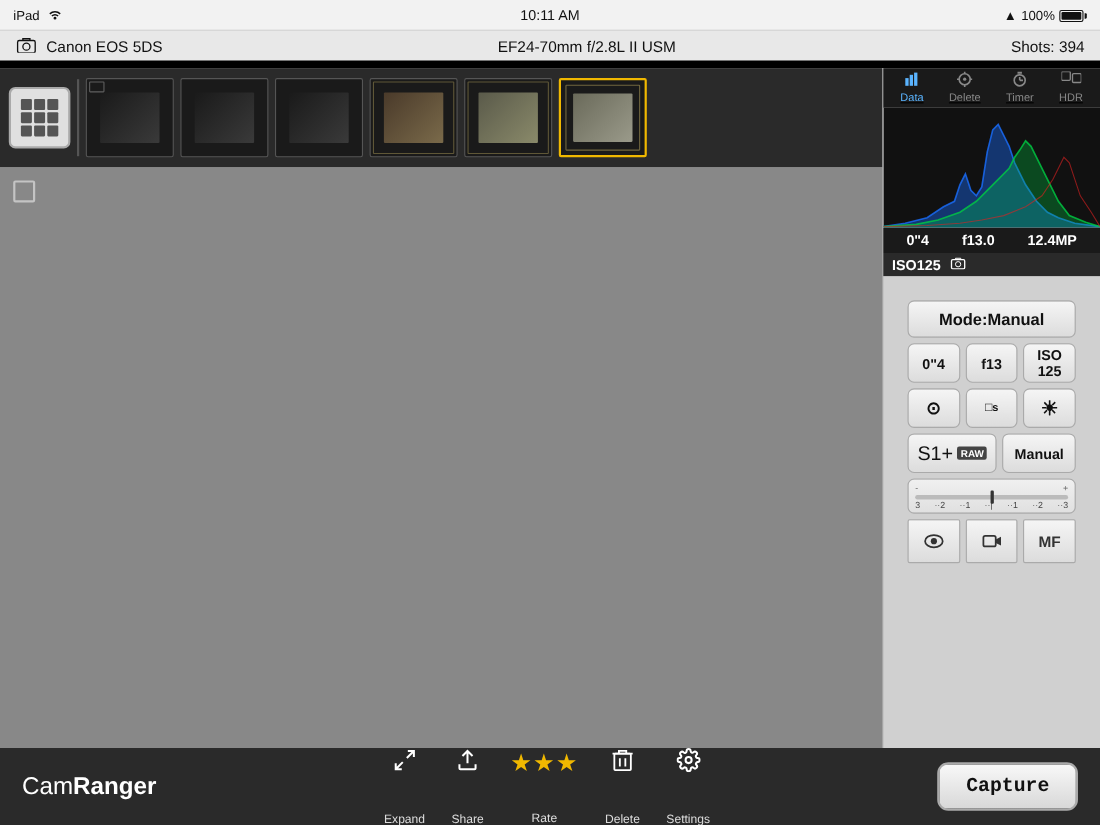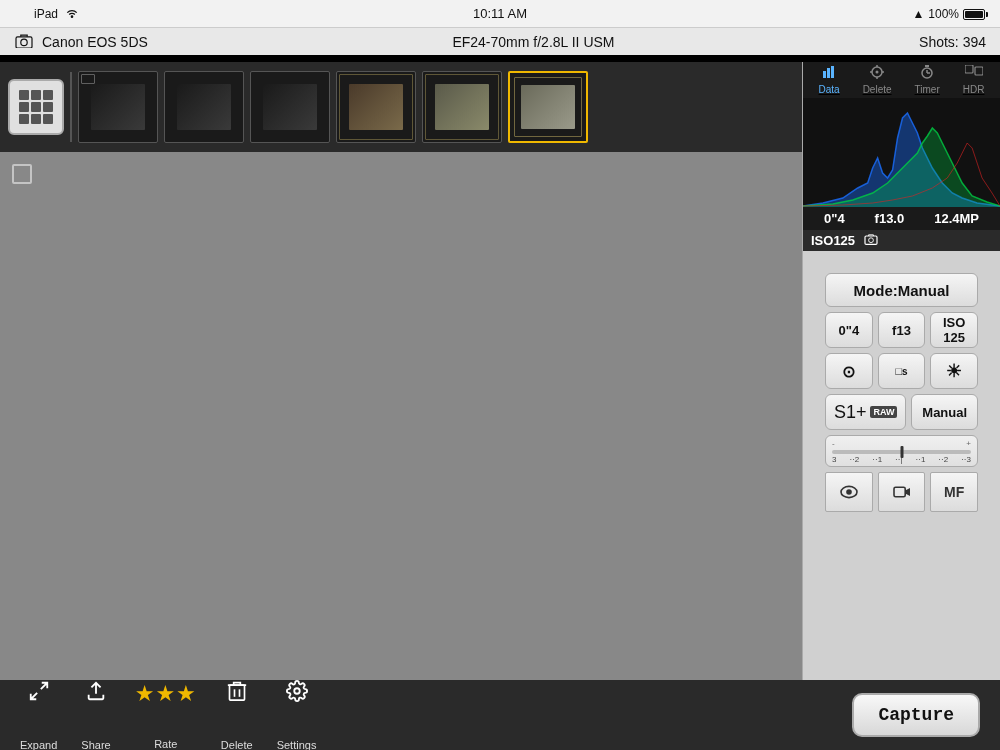--- a/index.html
+++ b/index.html
@@ -17,21 +17,21 @@
       background: #f2f2f2;
       height: 28px;
       display: flex;
       align-items: center;
       justify-content: space-between;
       padding: 0 12px;
       font-size: 12px;
       color: #111;
       border-bottom: 1px solid #ccc;
     }
-    .status-left { display: flex; align-items: center; gap: 6px; margin-left: 22px; }
+    .status-left { display: flex; align-items: center; gap: 6px; }
     .status-center { position: absolute; left: 50%; transform: translateX(-50%); font-size: 13px; font-weight: 500; }
     .status-right { display: flex; align-items: center; gap: 4px; font-size: 12px; }
 
     
     #camera-bar {
       background: #e8e8e8;
       height: 34px;
       display: flex;
       align-items: center;
       justify-content: space-between;
@@ -627,20 +627,23 @@
             </svg>
         </div>
         <div class="icon-btn" style="font-size:14px;font-weight:700;">MF</div>
       </div>
 
     </div>
   </div>
 </div>
 
 <div id="bottom-bar">
+  <div style="font-size:22px;color:white;font-weight:300;">
+    <span>Cam</span><span style="font-weight:700;">Ranger</span>
+  </div>
 
   <div id="bottom-actions">
 
     <div class="bottom-action">
       <span class="bottom-action-icon">
         <svg width="22" height="22" viewBox="0 0 24 24" fill="none" stroke="white" stroke-width="2">
             <path d="M15 3h6v6M9 21H3v-6M21 3l-7 7M3 21l7-7"></path>
           </svg>
       </span>
       <span class="bottom-action-label">Expand</span>

